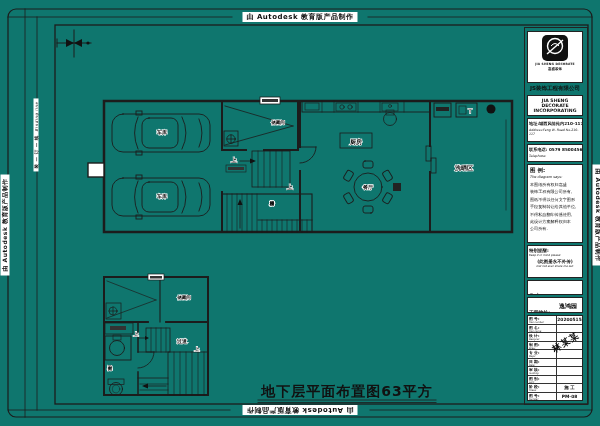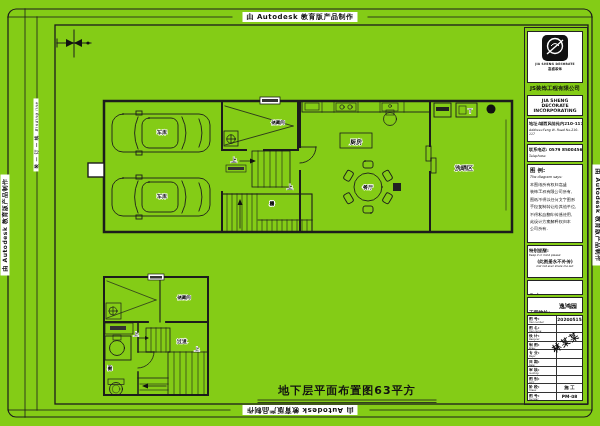--- a/index.html
+++ b/index.html
@@ -1,31 +1,31 @@
 <!DOCTYPE html>
 <html><head>
 <meta charset="utf-8">
 <style>
   html,body{margin:0;padding:0;background:#fff;}
-  .stage{position:relative;width:600px;height:426px;background:#84cc16;overflow:hidden;
+  .stage{position:relative;width:600px;height:426px;background:#0f766e;overflow:hidden;
          font-family:"DejaVu Sans",sans-serif;color:#111;}
   svg{position:absolute;left:0;top:0;}
   .lbl{font-family:"DejaVu Sans",sans-serif;fill:#111;paint-order:stroke;stroke:#fff;stroke-width:1.4px;}
   .vtext{writing-mode:vertical-rl;text-orientation:upright;}
   .wm{position:absolute;font-weight:bold;font-size:7px;color:#111;background:#fff;
       white-space:nowrap;padding:0 4px;letter-spacing:.5px;}
   .wm-top{left:300px;top:17px;transform:translate(-50%,-50%);}
   .wm-bottom{left:300px;top:410px;transform:translate(-50%,-50%) rotate(180deg);}
   .wm-left{left:5px;top:225px;transform:translate(-50%,-50%) rotate(-90deg);font-size:6px;}
   .wm-right{left:597px;top:215px;transform:translate(-50%,-50%) rotate(90deg);font-size:6px;}
   .wm-bind{left:36px;top:135px;transform:translate(-50%,-50%) rotate(-90deg);
            font-size:4.5px;font-weight:bold;background:#fff;padding:0 3px;white-space:nowrap;}
   .wm-bind i{font-style:italic;font-weight:normal;font-size:4px;margin-left:4px;}
   .caption{position:absolute;left:256px;top:383px;width:182px;text-align:center;
-           font-weight:bold;font-size:11px;letter-spacing:1px;color:#111;}
+           font-weight:bold;font-size:14px;letter-spacing:1px;color:#111;}
   
   .tb{position:absolute;left:524px;top:27px;width:62px;height:376px;border:1px solid #222;
       font-family:"DejaVu Sans",sans-serif;}
   .tb .sec{position:absolute;left:2px;width:56px;border:1px solid #222;overflow:hidden;
            box-sizing:border-box;background:#fff;}
   .logo-sec{top:3px;height:52px;text-align:center;}
   .logo-mark{width:26px;height:26px;background:#111;border-radius:5px;margin:3px auto 1px auto;position:relative;}
   .logo-cap{font-size:3px;font-weight:bold;letter-spacing:.2px;}
   .logo-sub1{font-size:3.5px;font-weight:bold;margin-top:1px;}
   .company-cn{position:absolute;left:0;top:57px;width:60px;text-align:center;

